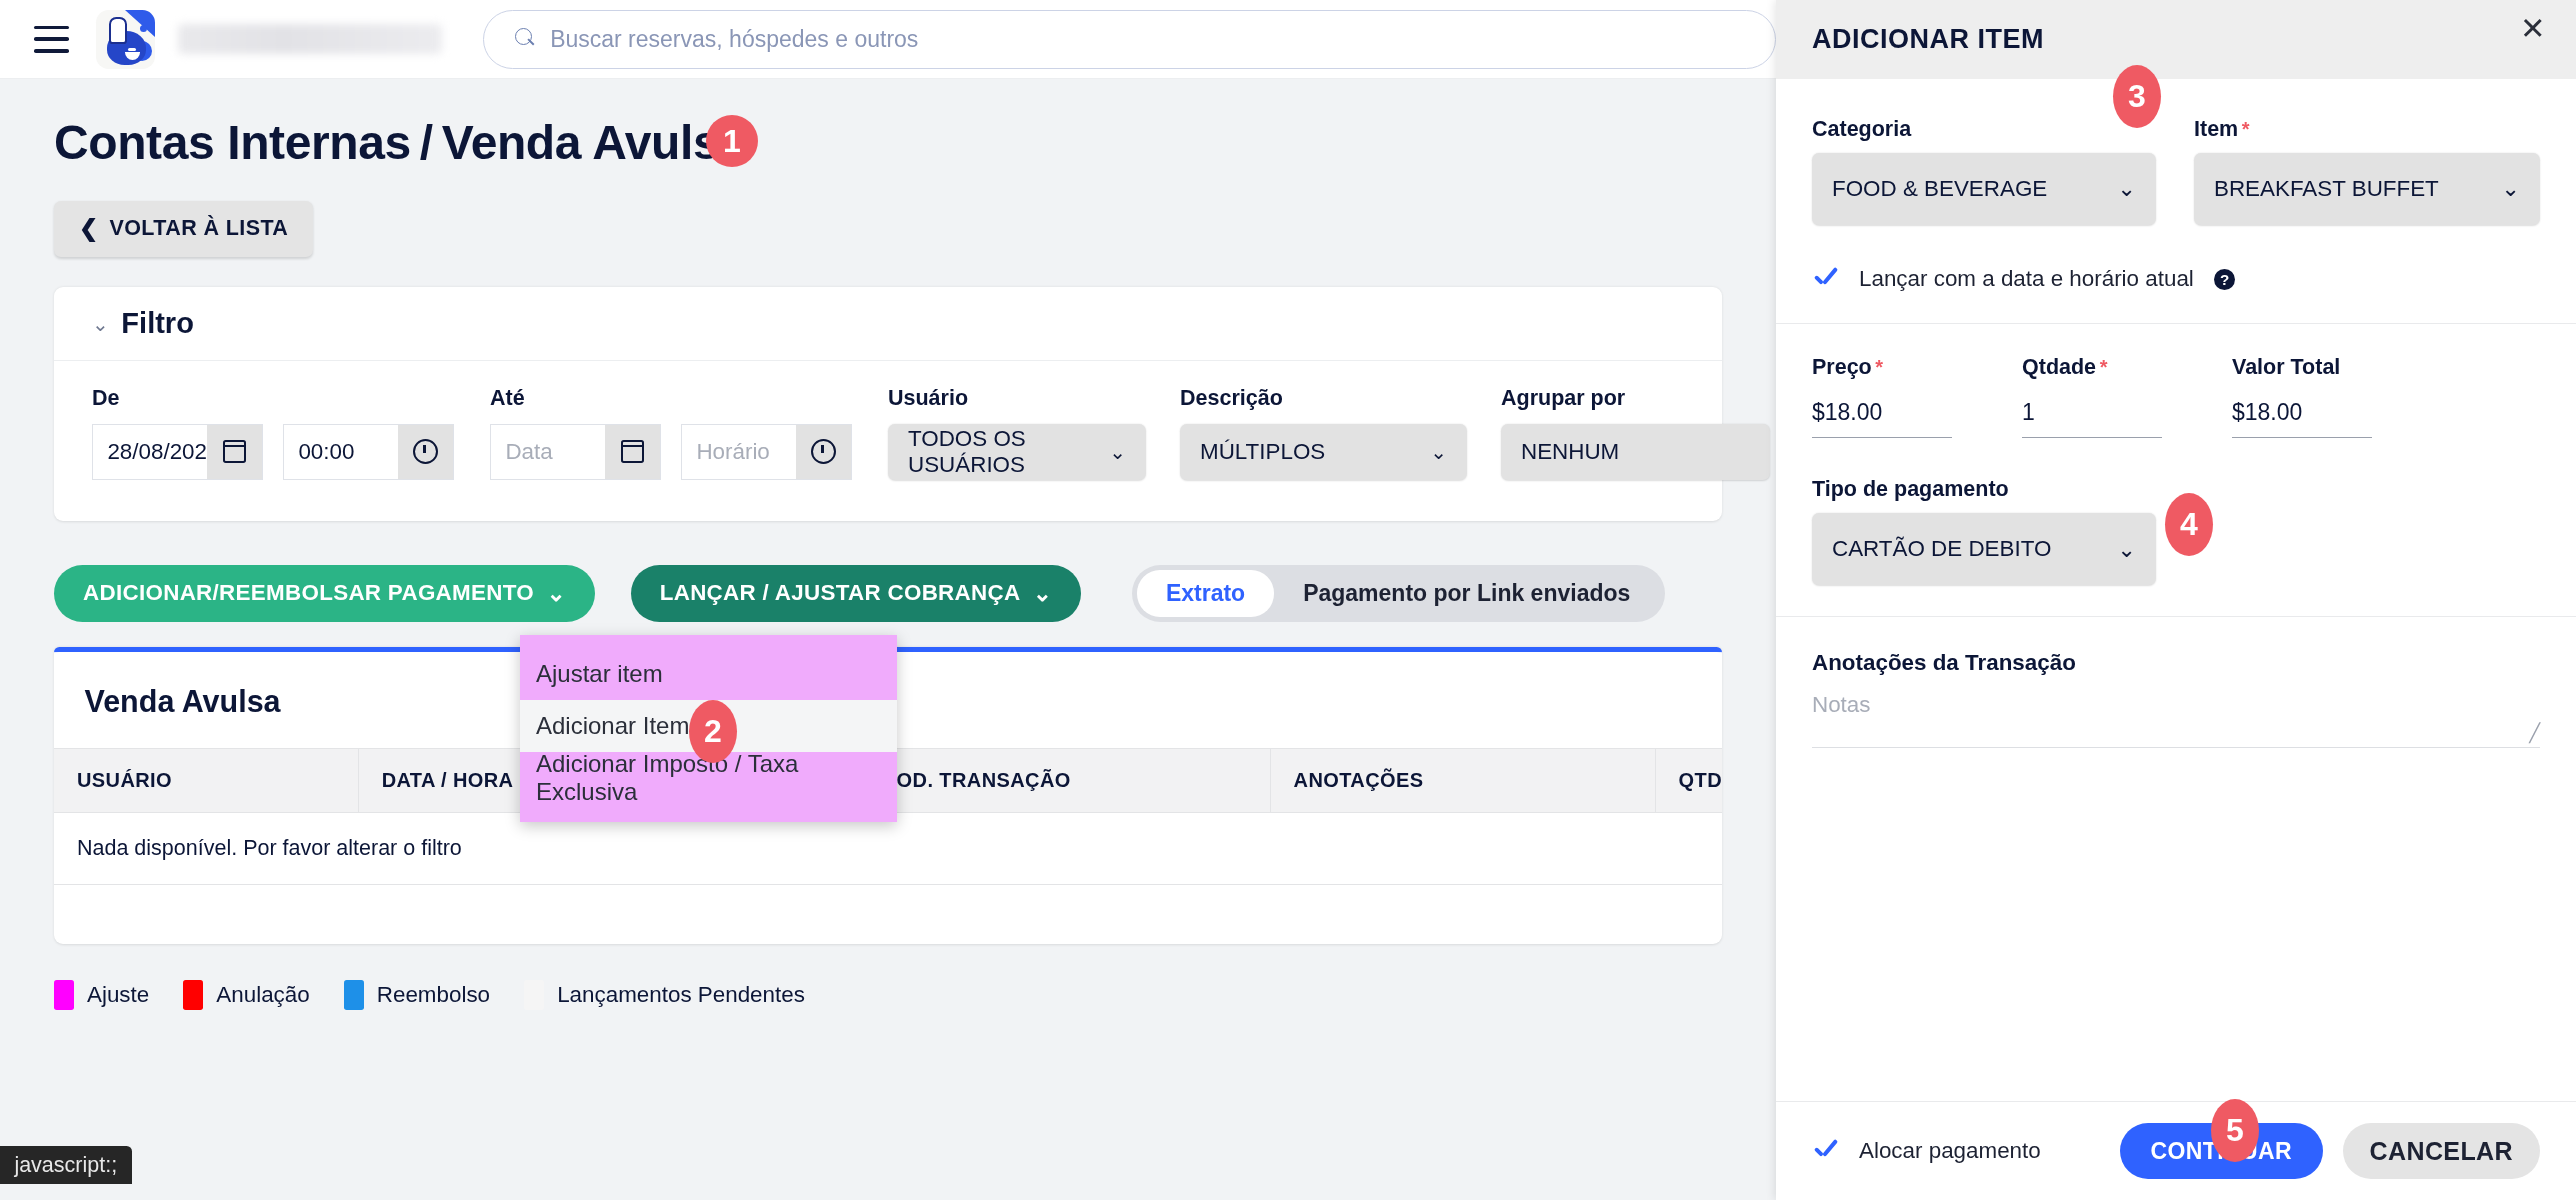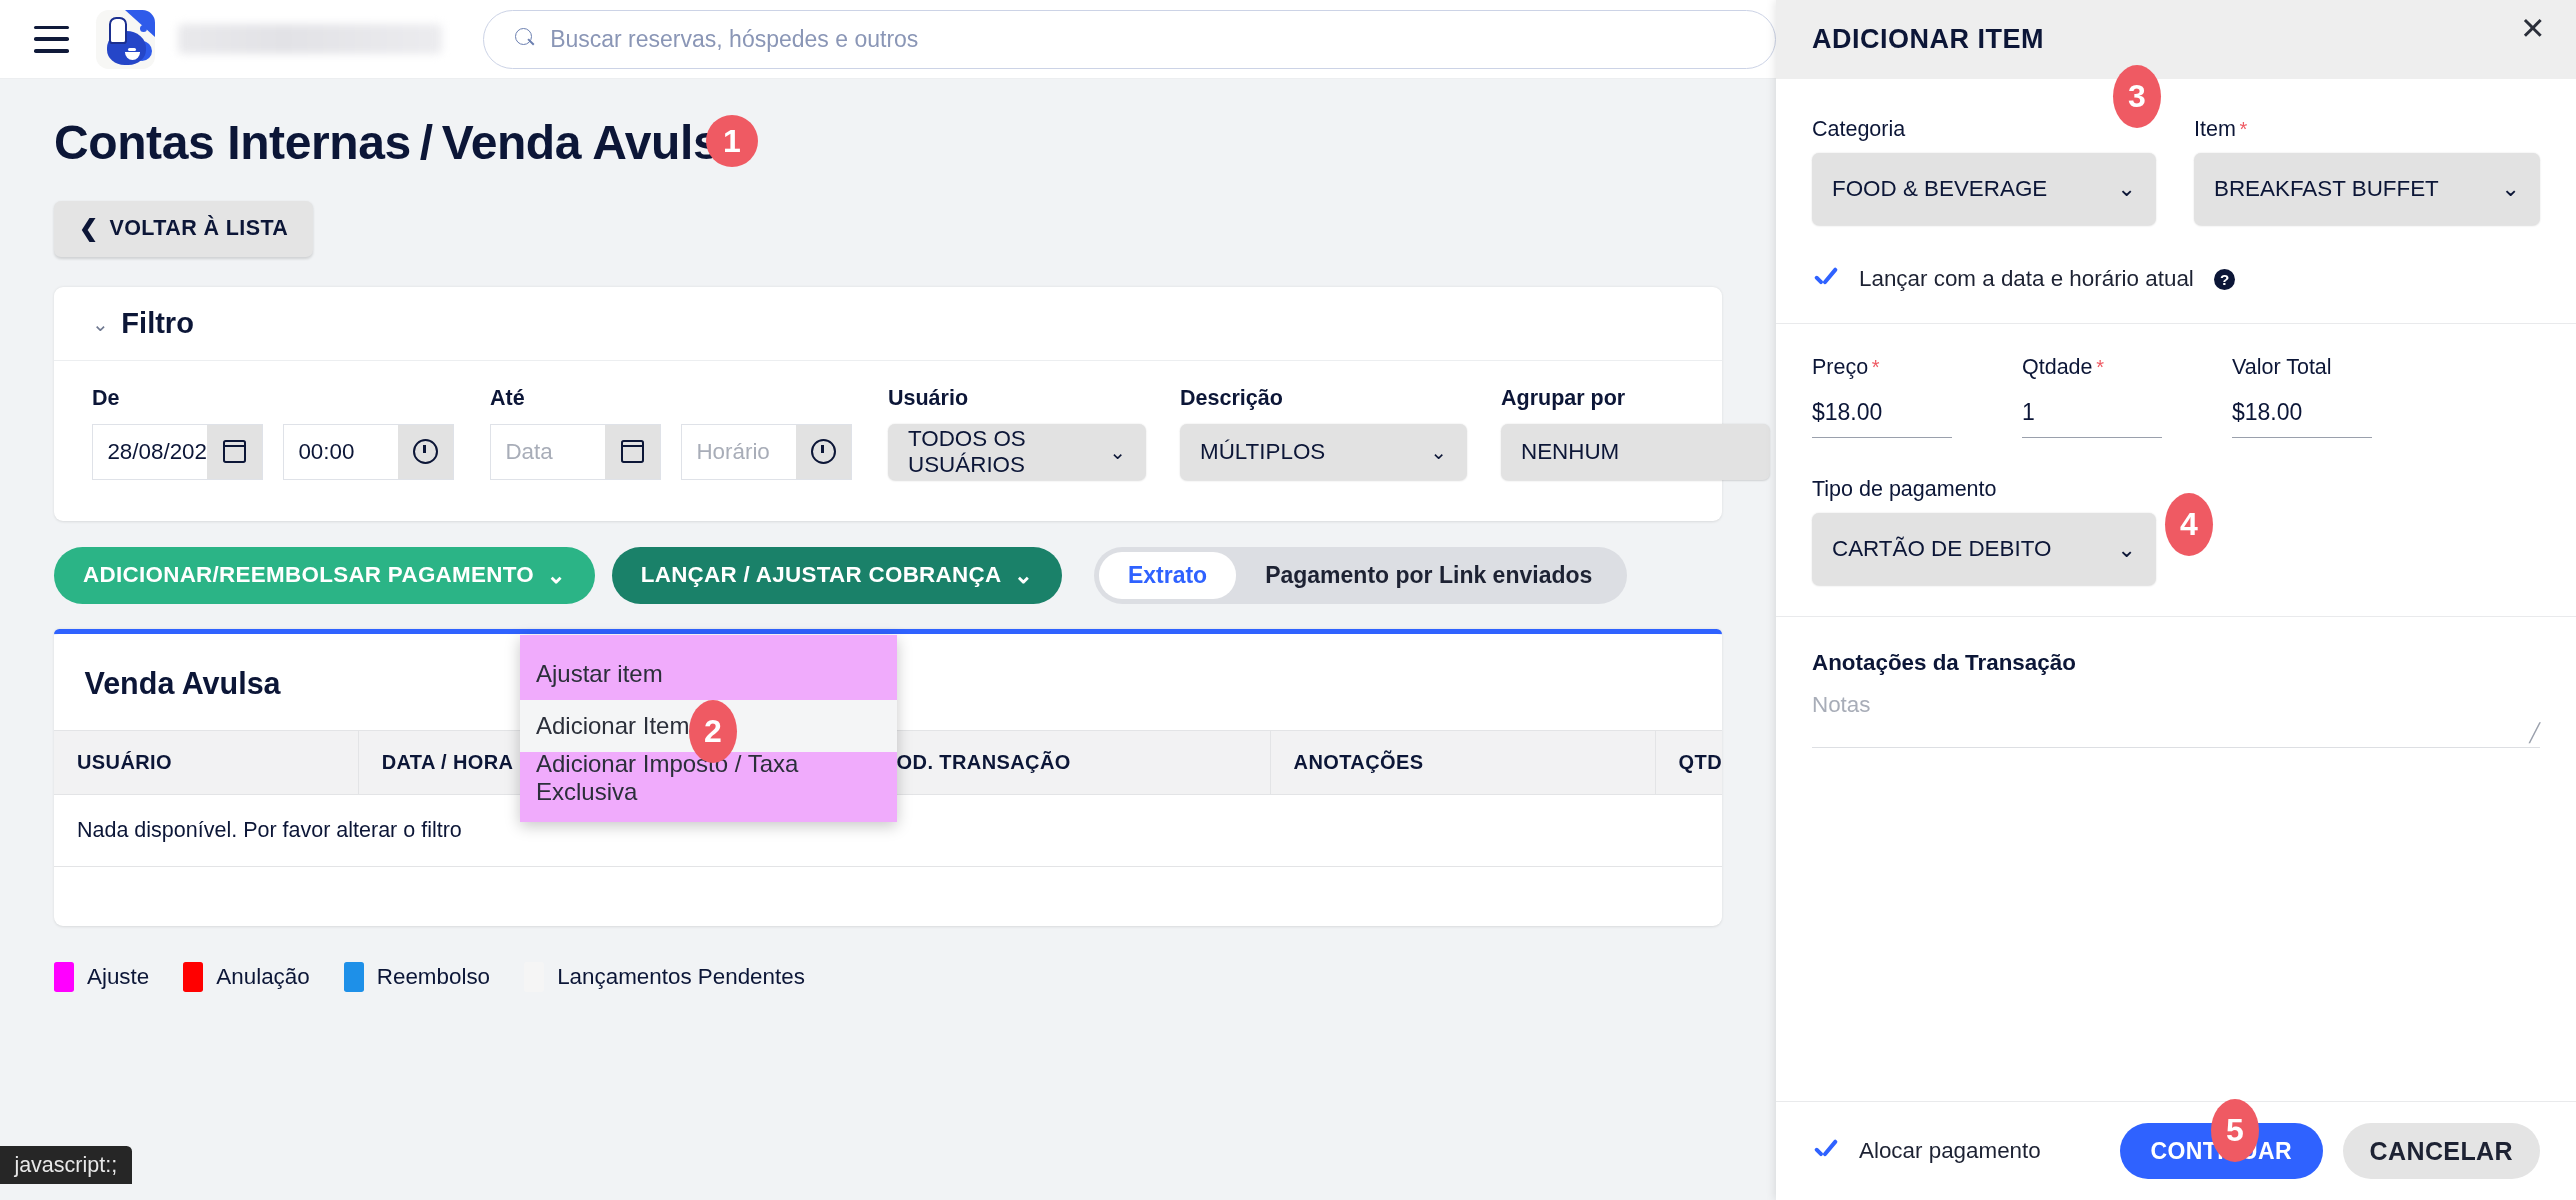--- a/index.html
+++ b/index.html
@@ -99,21 +99,21 @@
     position: relative; }
   .icon-clock::after { content:""; position:absolute; left: 8px; top: 3.6px; width: 2.7px;
     height: 8px; background:#0c1637; }
   .fselect { height: 56px; background: #e2e2e2; border-radius: 7.2px; min-width: 90px;
     display: flex; align-items: center; justify-content: space-between;
     padding: 0 20px; font-size: 22.4px; color: #0c1637; cursor: pointer;
     box-shadow: 0 0.9px 1.8px rgba(0,0,0,.14); gap: 23px; }
   .fselect .cd { font-size: 20px; }
 
   
-  .actions { margin-top: 26px; display: flex; align-items: center; gap: 17px; position: relative; }
+  .actions { margin-top: 44px; display: flex; align-items: center; gap: 36px; position: relative; }
   .btn-pill { height: 57px; border: none; border-radius: 29px; color: #fff;
     font-size: 22.4px; font-weight: 600; letter-spacing: 0.3px; padding: 0 29px;
     display: inline-flex; align-items: center; gap: 12.6px; cursor: pointer; }
   .btn-teal { background: #2bb486; }
   .btn-green { background: #1a8169; }
   .tabgroup { margin-left: 14.4px; height: 57px; background: #dcdee3; border-radius: 29px;
     display: inline-flex; align-items: center; padding: 5.4px; }
   .tab { height: 47px; border-radius: 23px; padding: 0 29px; display: flex;
     align-items: center; font-size: 23px; font-weight: 700; cursor: pointer;
     color: #1d2233; }
@@ -150,21 +150,21 @@
     background: #fff; box-shadow: -1.8px 0 9px rgba(0,0,0,.10); }
   .panel-head { height: 79px; background: #eeeeee; display: flex; align-items: center;
     padding: 0 36px; position: relative; }
   .panel-title { font-size: 27px; font-weight: 600; letter-spacing: 0.5px; color: #0c1637; }
   .panel-close { position: absolute; right: 30.5px; top: 12.6px; font-size: 30.5px;
     color: #2b2f3a; cursor: pointer; line-height: 1; }
   .panel-body { padding: 38px 36px 0 36px; position: relative; }
 
   .row2 { display: flex; gap: 38px; }
   .field { display: flex; flex-direction: column; }
-  .plabel { font-size: 21.5px; font-weight: 400; color: #0c1637; margin-bottom: 10.8px; }
+  .plabel { font-size: 21.5px; font-weight: 700; color: #0c1637; margin-bottom: 10.8px; }
   .req { color: #ef5a63; font-size: 20px; margin-left: 3.6px; }
   .psel { height: 72px; background: #e2e2e2; border-radius: 7.2px;
     display: flex; align-items: center; justify-content: space-between;
     padding: 0 20px; font-size: 22.4px; color: #0c1637; cursor: pointer;
     box-shadow: 0 0.9px 1.8px rgba(0,0,0,.14); }
 
   .checkline { display: flex; align-items: center; gap: 20px; margin-top: 41px; }
   .check { width: 27px; height: 27px; position: relative; flex: none; }
   .check::before { content:""; position:absolute; left:1.8px; top:12.6px; width:10px;
     height:3.6px; background:#2f62ff; transform: rotate(45deg); border-radius:1.8px; }

